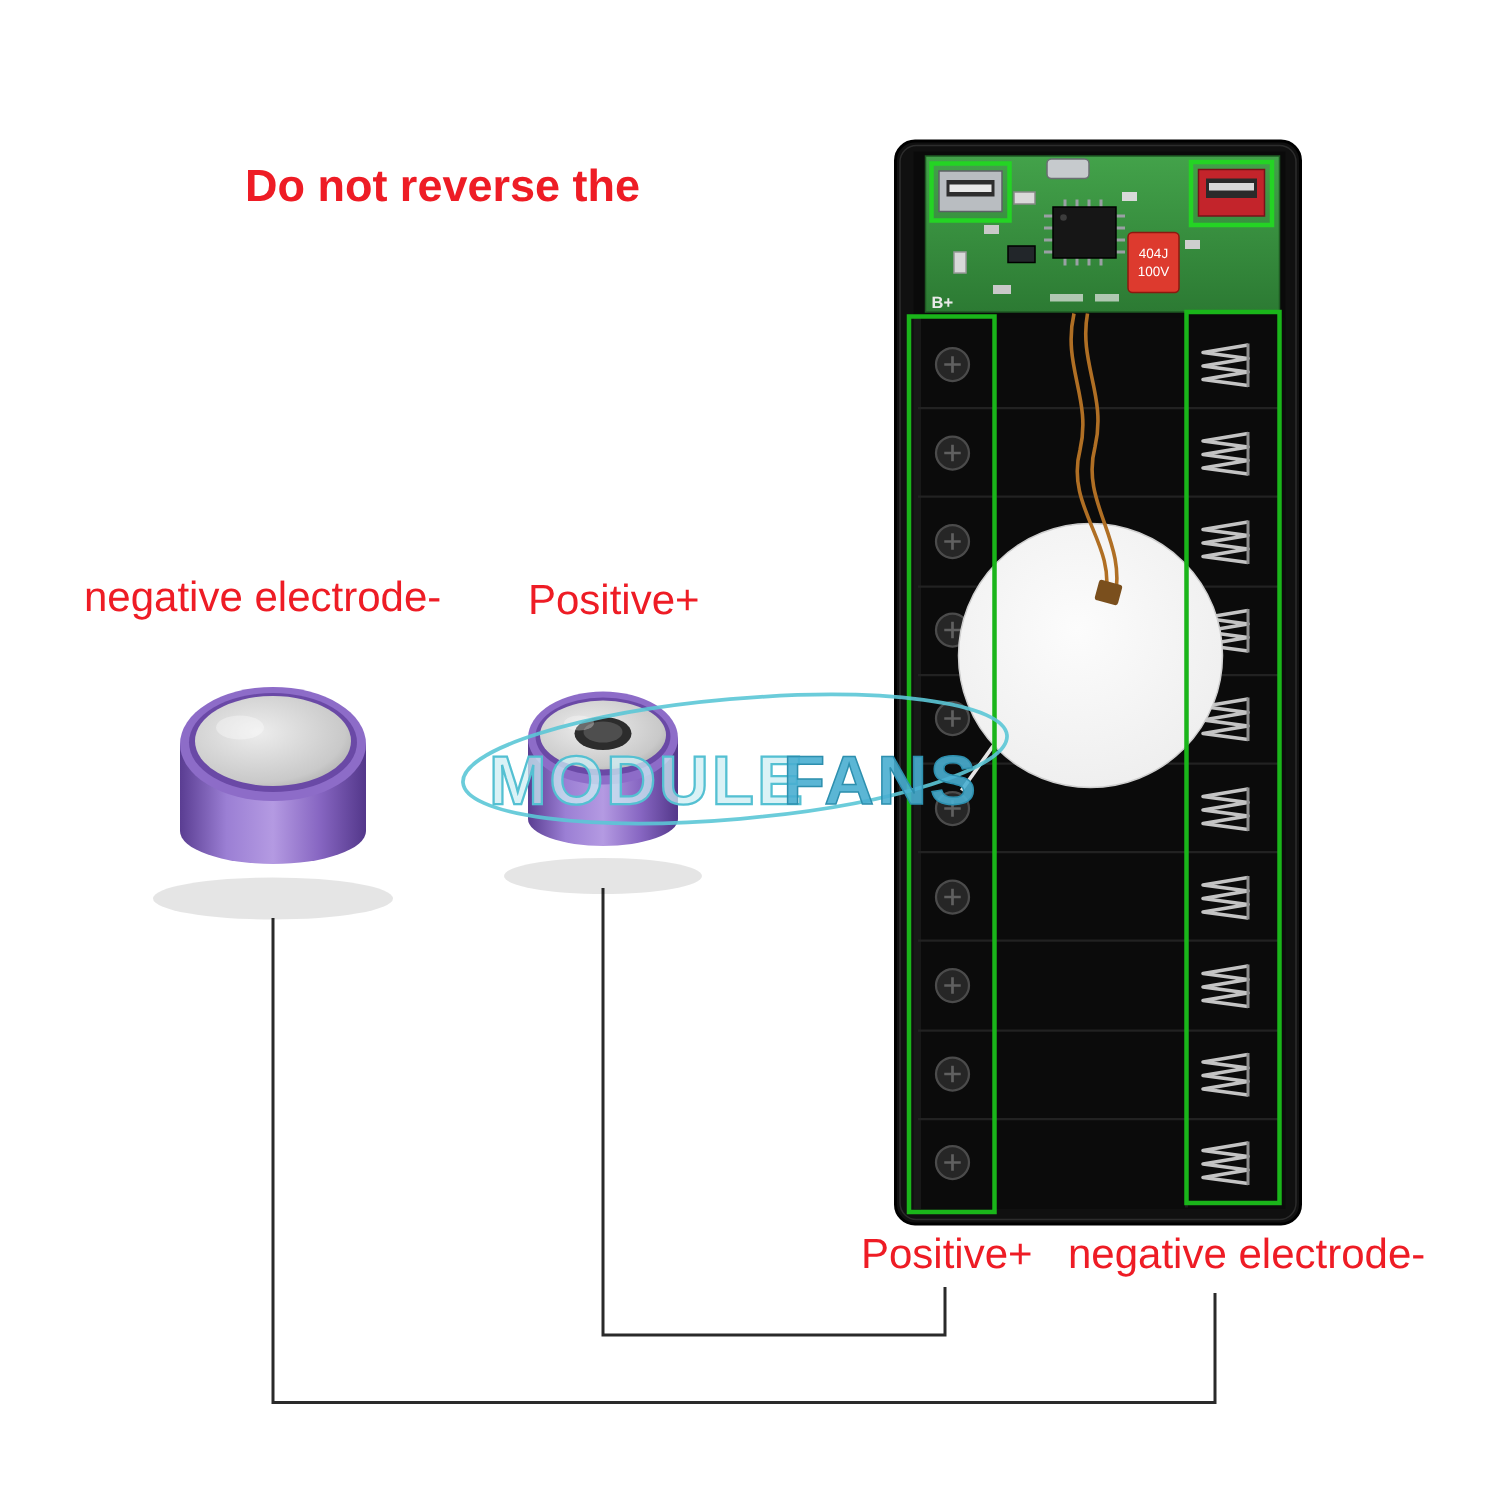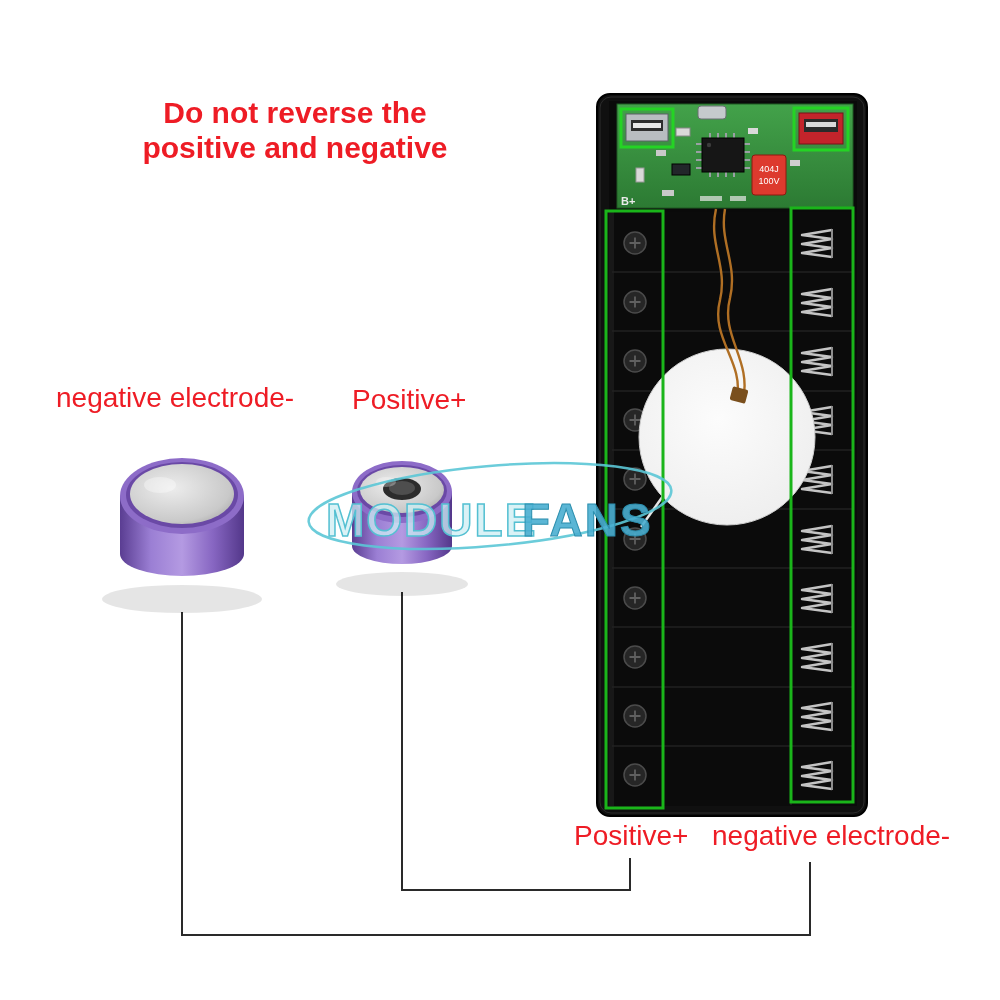--- a/index.html
+++ b/index.html
@@ -2,37 +2,36 @@
 <html style="--annotation-red: #ee1c25; --highlight-green: #1ab51a; --watermark-teal: #55c4d5; --battery-purple: #8a68c8; --pcb-green: #3a9040; --case-black: #101010; --leader-line: #2a2a2a;"><head>
 <meta charset="utf-8">
 <style>
   html,body{margin:0;padding:0;background:#fff;}
   .scene{
     position:relative;width:1000px;height:1000px;background:#ffffff;overflow:hidden;
     font-family:"Liberation Sans",sans-serif;
   }
   .scene svg{position:absolute;left:0;top:0;}
   .title{
-    position:absolute;left:95px;top:96px;width:400px;text-align:center;
+    position:absolute;left:95px;top:108px;width:400px;text-align:center;
     font-size:30px;font-weight:bold;line-height:1.15;
     color:var(--annotation-red,#ee1c25);
   }
   .label{
     position:absolute;white-space:nowrap;font-size:28px;font-weight:normal;
     color:var(--annotation-red,#ee1c25);
   }
 </style>
 </head>
 <body>
 
 <div class="scene">
 
   <div class="title">
     <div>Do not reverse the</div>
-    <div>positive and negative</div>
   </div>
 
   <div class="label" style="left:56px;top:382px">negative electrode-</div>
   <div class="label" style="left:352px;top:384px">Positive+</div>
 
   <div class="label" style="left:574px;top:820px">Positive+</div>
   <div class="label" style="left:712px;top:820px">negative electrode-</div>
 
   <svg width="1000" height="1000" viewBox="0 0 1000 1000">
     <defs>

